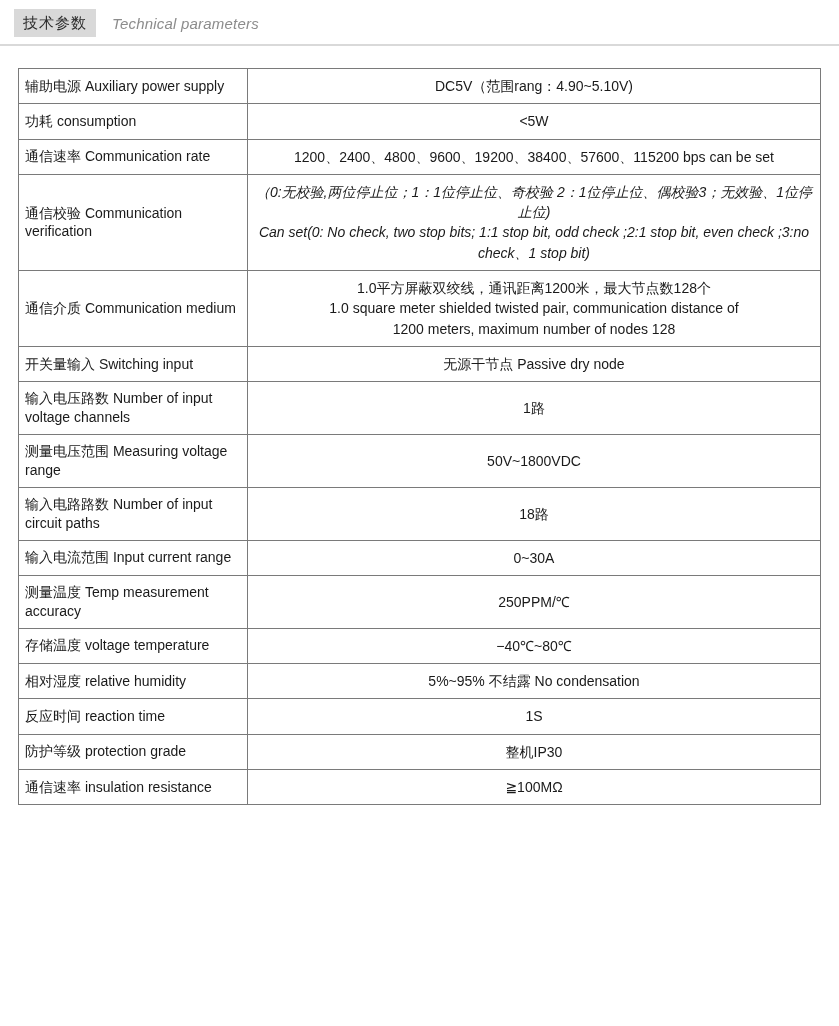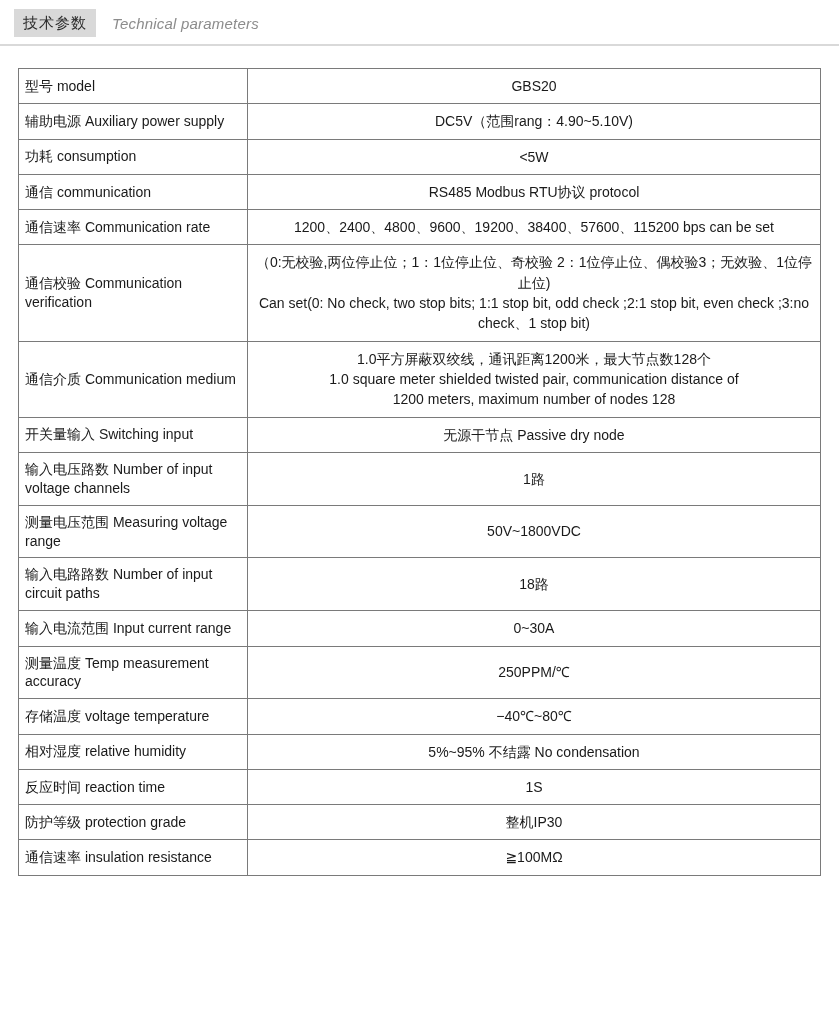--- a/index.html
+++ b/index.html
@@ -75,54 +75,47 @@
   }
   .label-sm {
     font-size: 12px;
   }
   .label-xs {
     font-size: 11px;
   }
   .value-sm {
     font-size: 12px;
     line-height: 1.5;
+    font-style: italic;
   }
   .value-lines {
     white-space: pre-line;
   }
   .row-tall td { padding-top: 13px; padding-bottom: 13px; }
 </style>
 </head>
 <body>
 
 <div class="page">
 
   <div class="header">
     <span class="header-cn">技术参数</span>
     <span class="header-en">Technical parameters</span>
   </div>
 
   <div class="table-wrap">
     <table class="spec">
       <tbody>
           <tr>
-            <td class="label">型号 model</td>
-            <td class="value value-lines">GBS20</td>
-          </tr>
-          <tr>
             <td class="label">辅助电源 Auxiliary power supply</td>
             <td class="value value-lines">DC5V（范围rang：4.90~5.10V)</td>
           </tr>
           <tr>
             <td class="label">功耗 consumption</td>
             <td class="value value-lines">&lt;5W</td>
-          </tr>
-          <tr>
-            <td class="label">通信 communication</td>
-            <td class="value value-lines">RS485 Modbus RTU协议 protocol</td>
           </tr>
           <tr class="row-tall">
             <td class="label">通信速率 Communication rate</td>
             <td class="value value-lines">1200、2400、4800、9600、19200、38400、57600、115200 bps can be set</td>
           </tr>
           <tr>
             <td class="label label-sm">通信校验 Communication verification</td>
             <td class="value value-lines value-sm">（0:无校验,两位停止位；1：1位停止位、奇校验 2：1位停止位、偶校验3；无效验、1位停止位)
 Can set(0: No check, two stop bits; 1:1 stop bit, odd check ;2:1 stop bit, even check ;3:no check、1 stop bit)</td>
           </tr>

